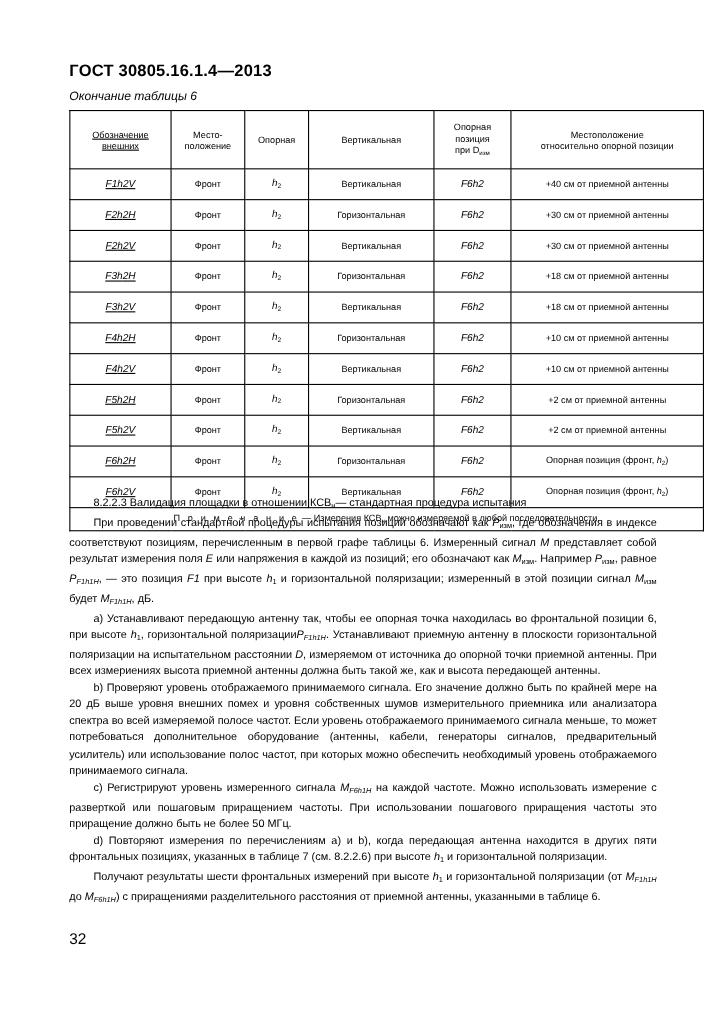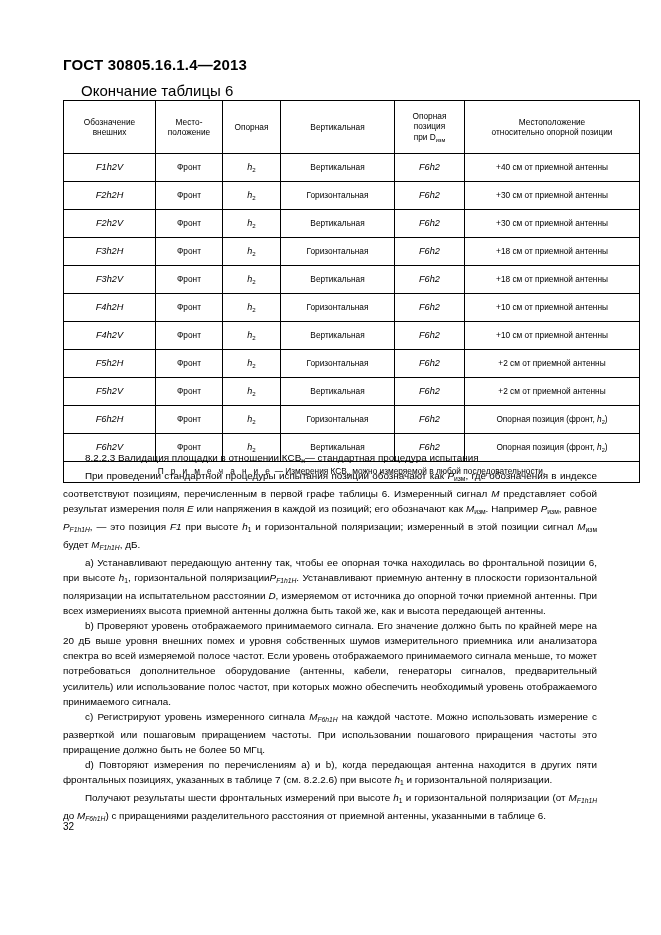--- a/index.html
+++ b/index.html
@@ -31,23 +31,24 @@
     top: 56px;
     font-size: 15px;
     font-weight: bold;
     letter-spacing: 0.2px;
     white-space: nowrap;
   }
 
   
   .table-caption {
     position: absolute;
-    left: 81px;
+    left: 63px;
     top: 82px;
-    font-size: 15px;
+    font-size: 11px;
+    font-style: italic;
     white-space: nowrap;
   }
 
   
   .tbl-wrap {
     position: absolute;
     left: 63px;
     top: 100px;
     width: 534px;
   }
@@ -66,21 +67,21 @@
     line-height: 1.25;
   }
   table.t6 thead th {
     height: 48px;
     padding: 2px 3px;
   }
   table.t6 tbody td {
     height: 25px;
     padding: 1px 3px;
   }
-  .c1 { width: 85px; }
+  .c1 { width: 85px; text-decoration: underline; }
   .c2 { width: 60px; margin-top: 26px; }
   .c3 { width: 51px; }
   .c4 { width: 107px; }
   .c5 { width: 63px; }
   .c6 { width: 168px; }
 
   .pos-code { font-style: italic; font-size: 9.2px; }
   .mid      { font-size: 8.6px; }
   .hgt      { font-style: italic; font-size: 9px; }
   sub { font-size: 0.68em; vertical-align: -0.28em; font-style: normal; }
@@ -106,22 +107,22 @@
   }
   .body p {
     margin: 0;
     text-indent: 22px;
   }
 
   
   .page-number {
     position: absolute;
     left: 63px;
-    top: 821px;
-    font-size: 10px;
+    top: 845px;
+    font-size: 14px;
   }
 
   
   .v { font-style: italic; }
 </style>
 </head>
 <body>
 
 <div class="page">
 

